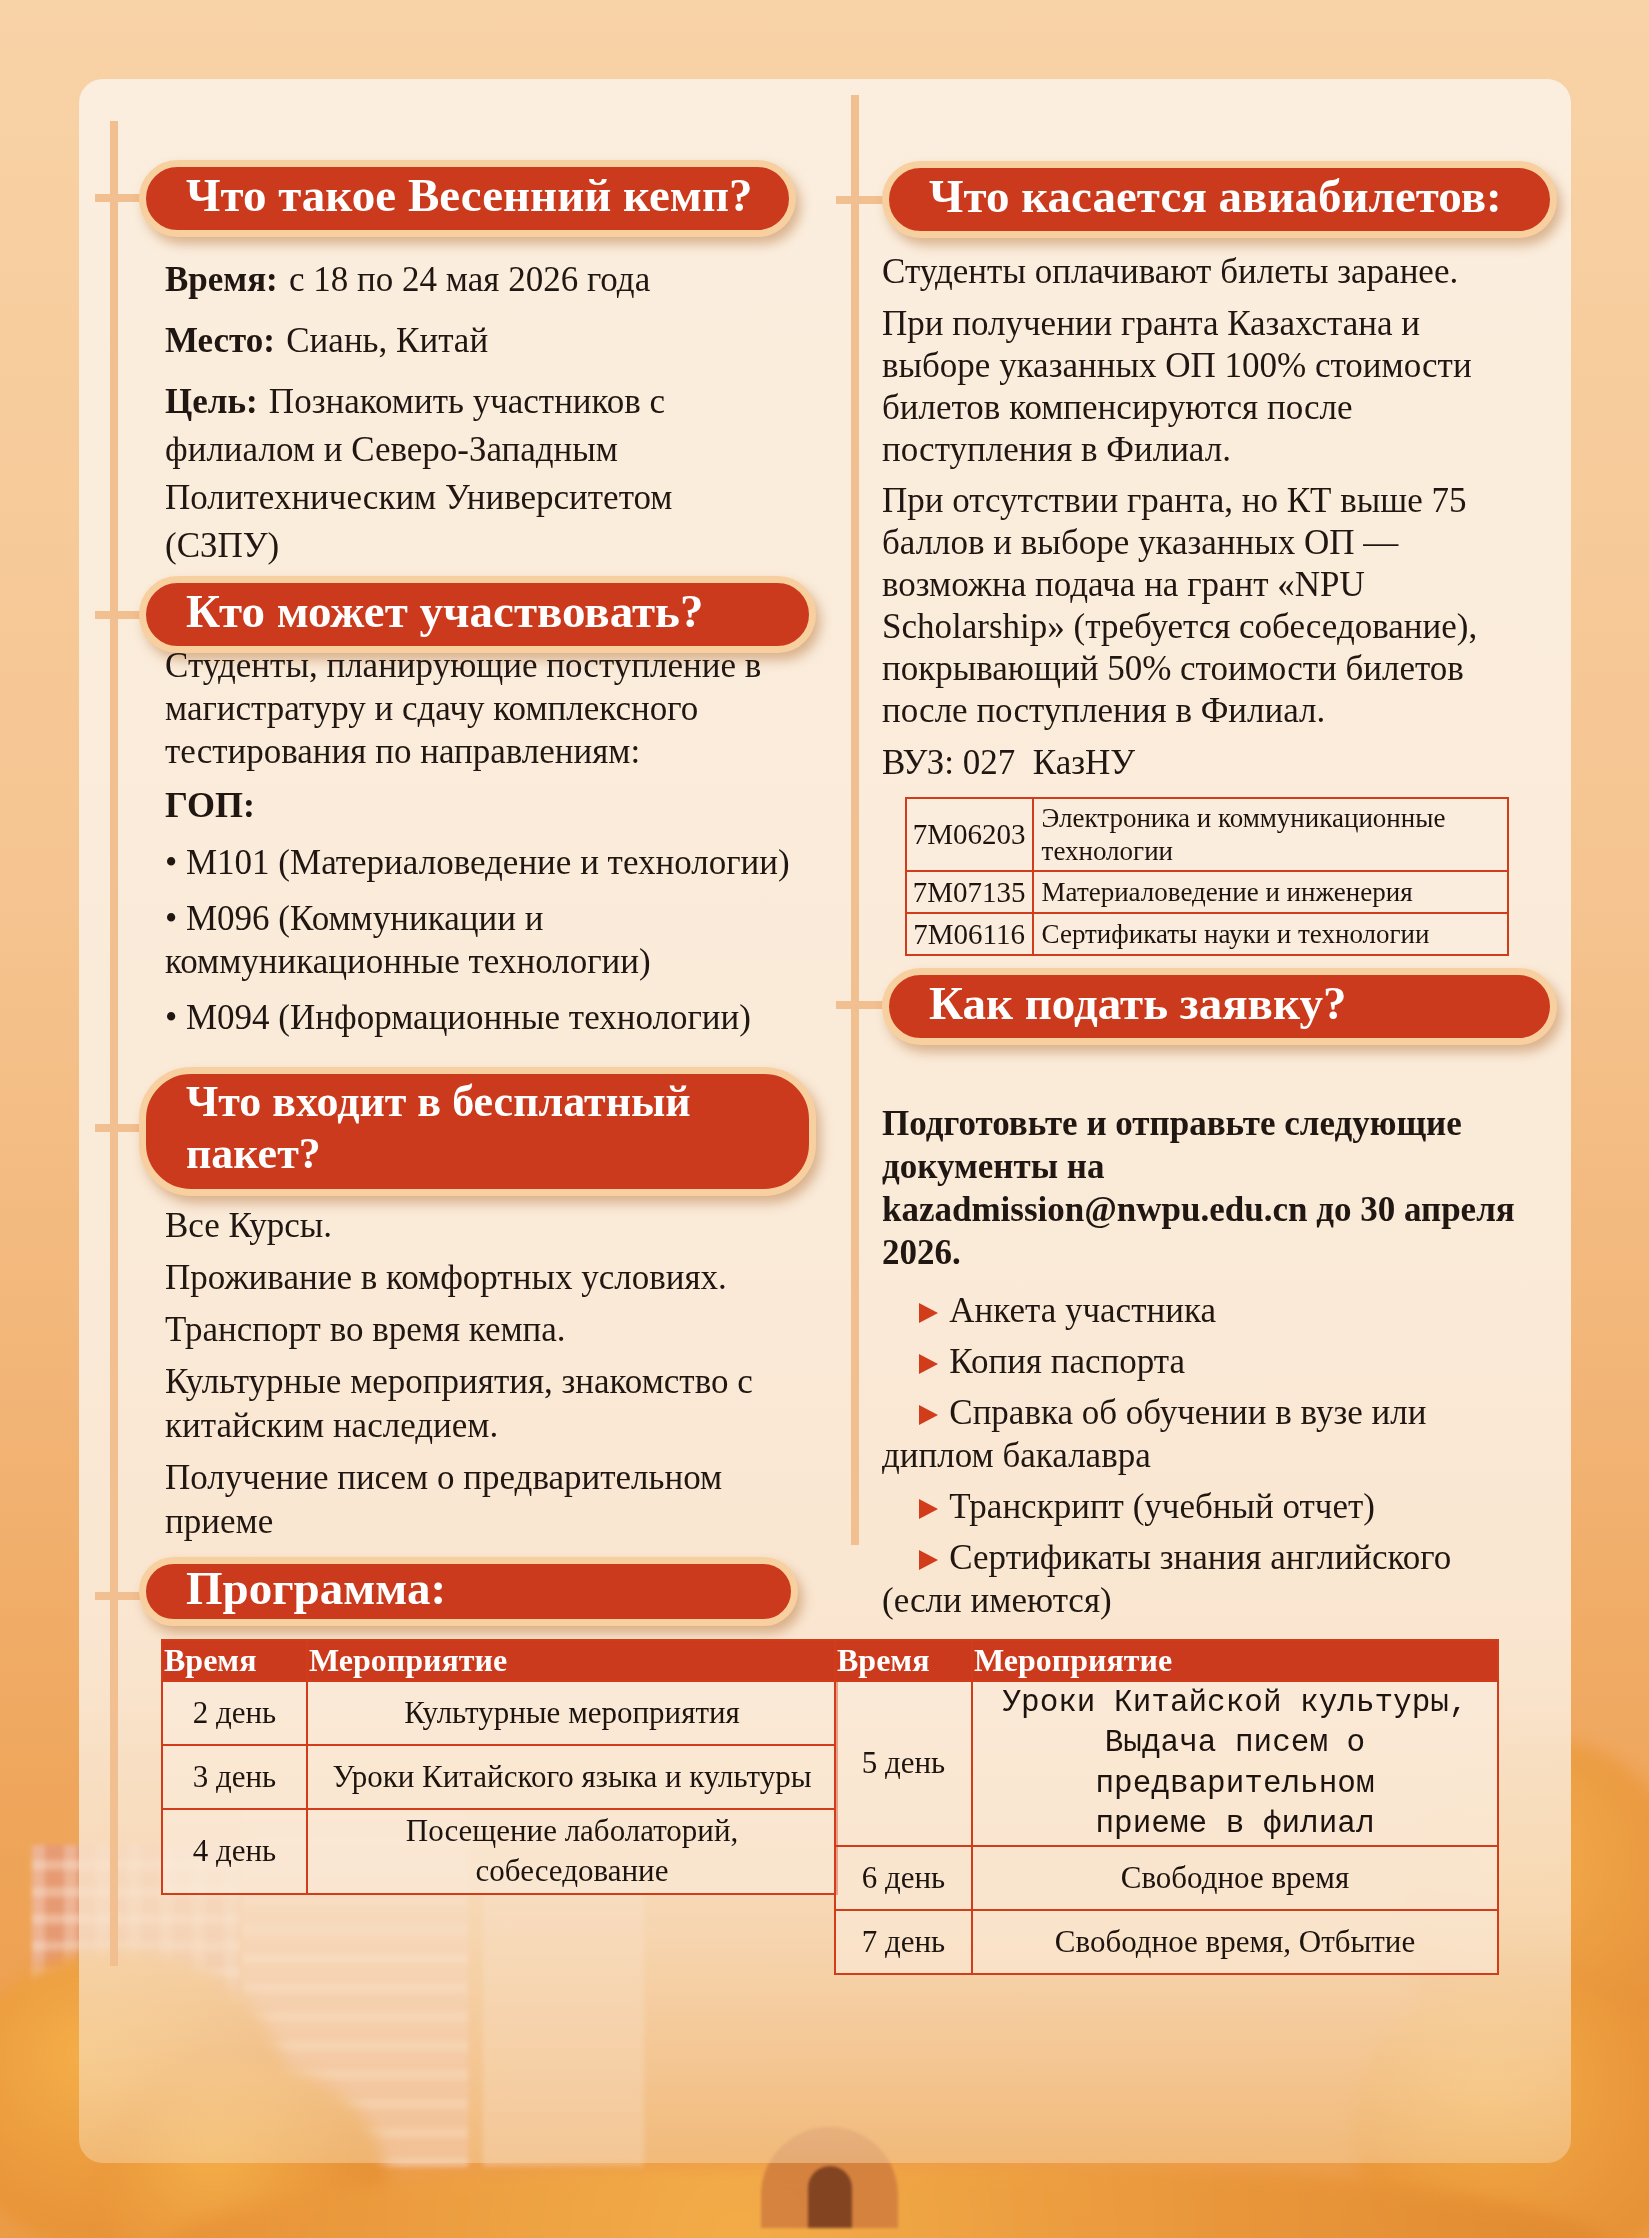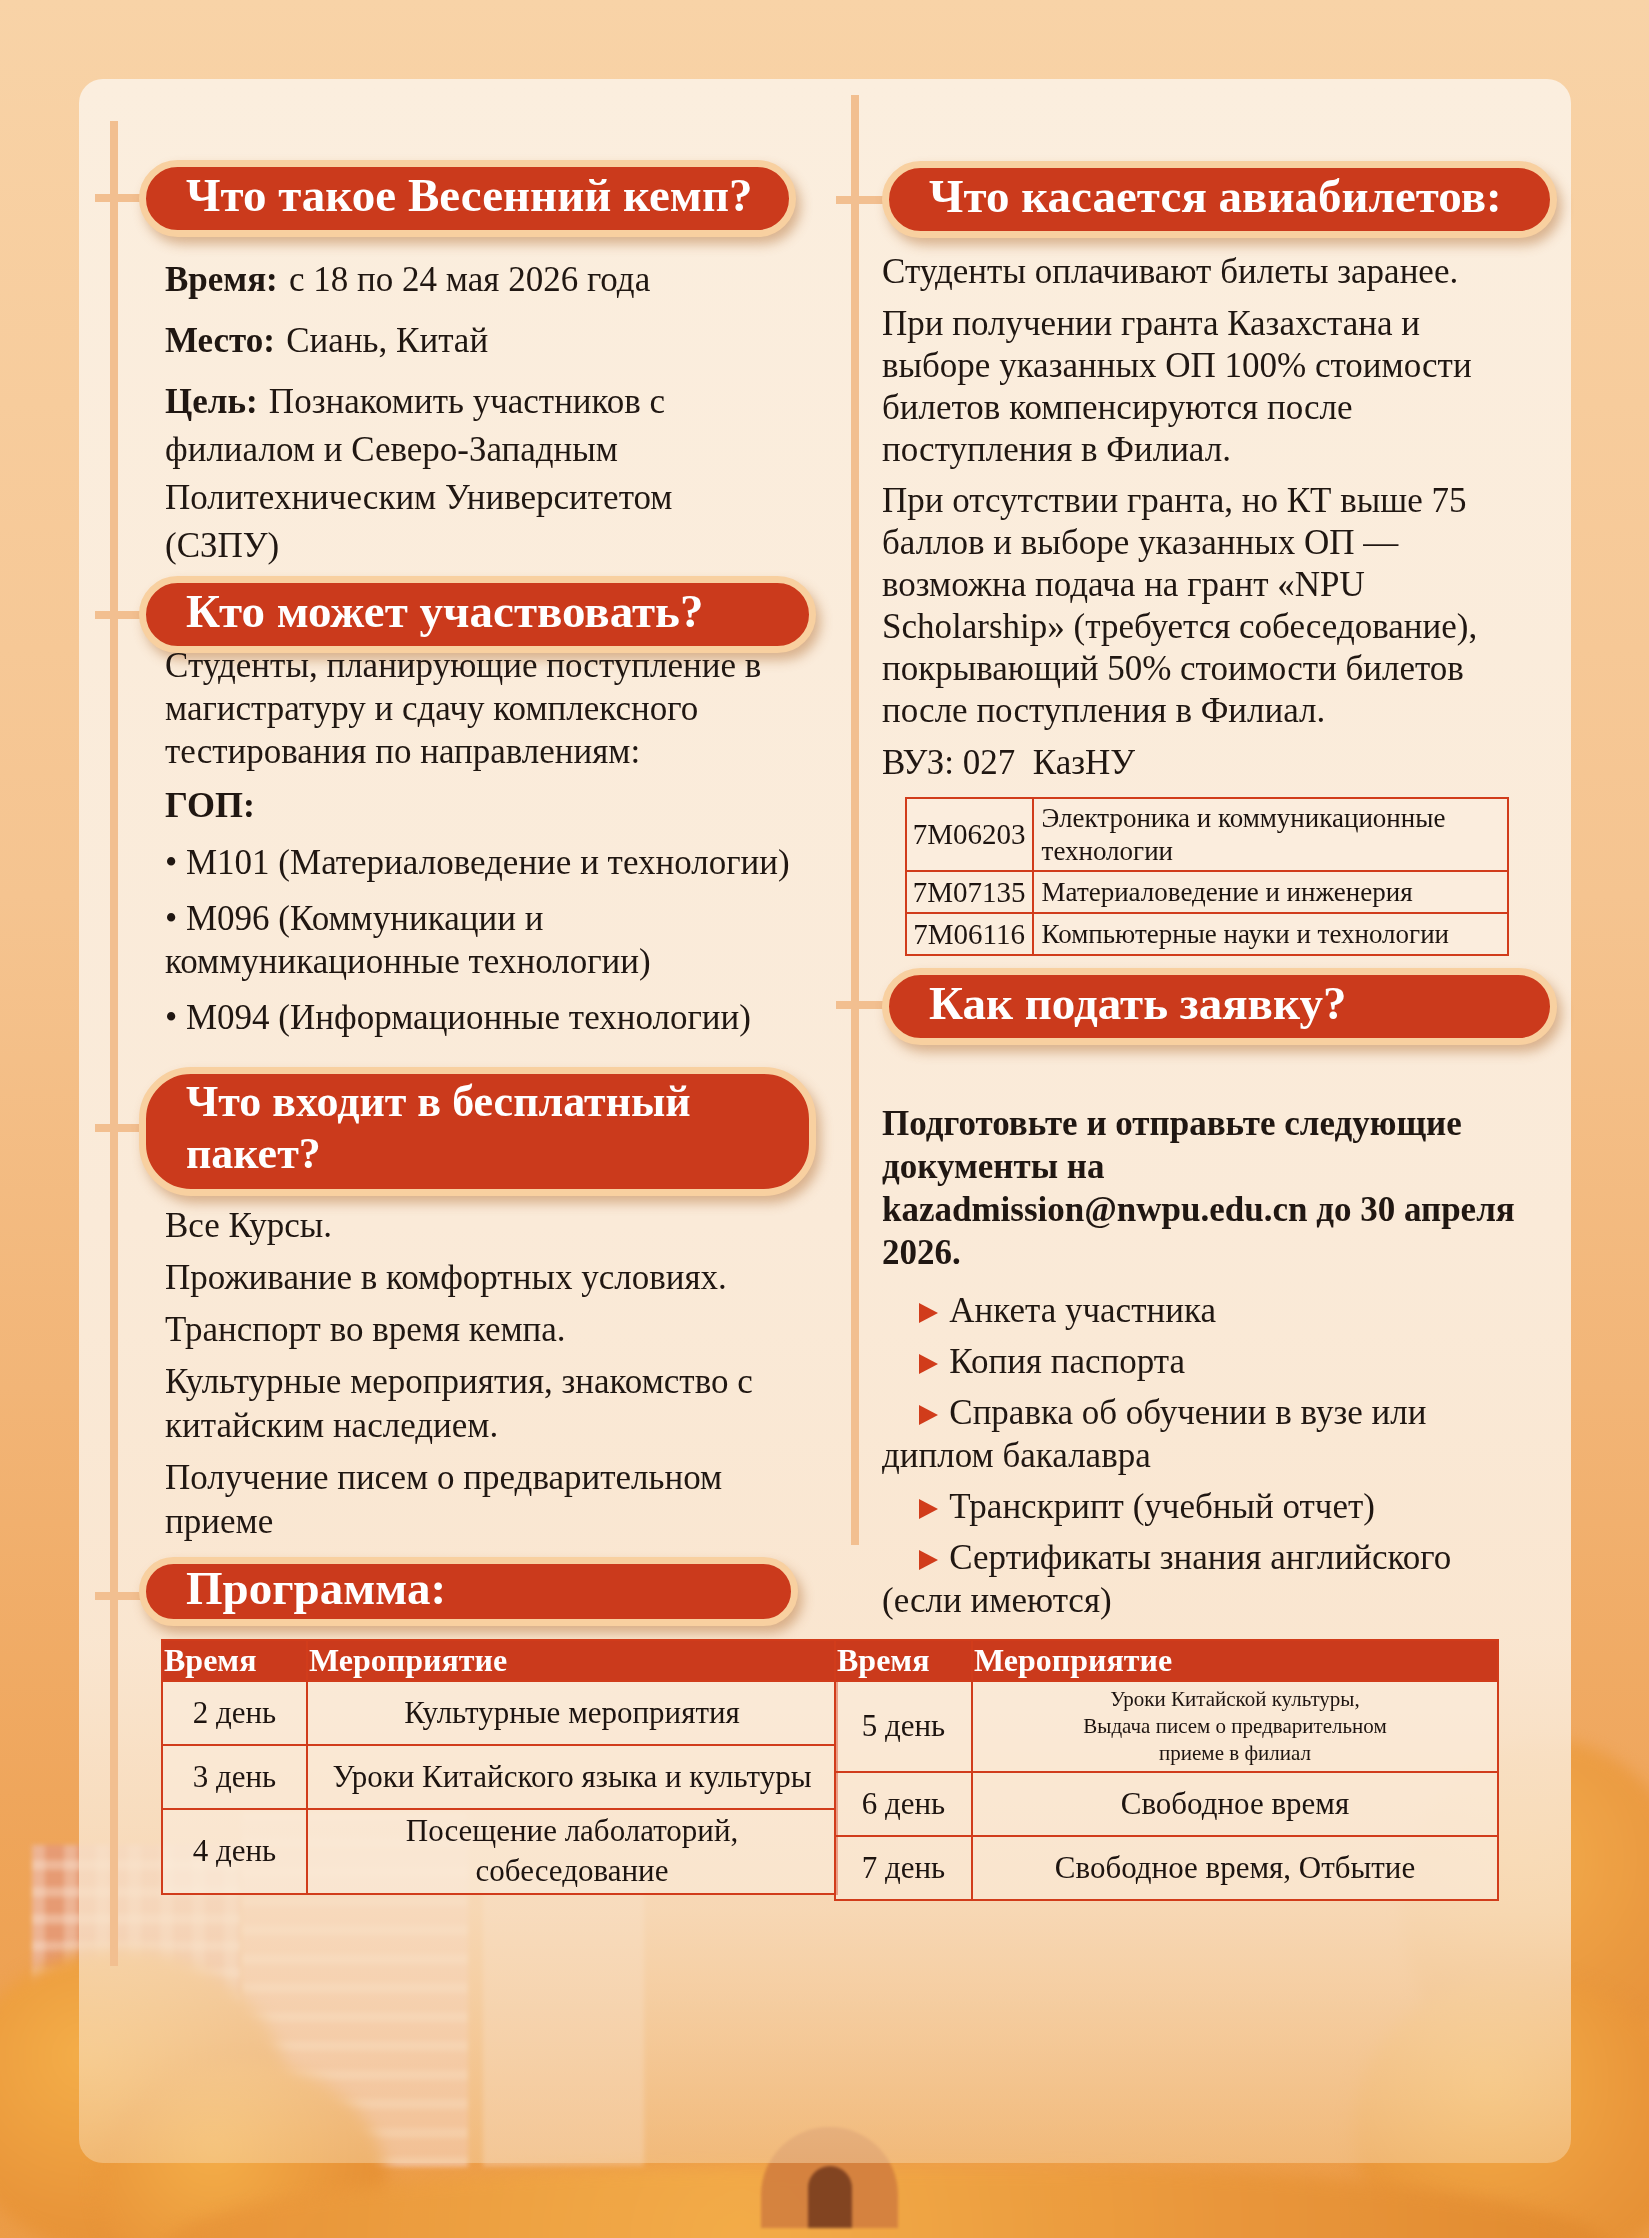--- a/index.html
+++ b/index.html
@@ -171,21 +171,21 @@
         <td class="code">7М06203</td>
         <td class="name">Электроника и коммуникационные
 технологии</td>
       </tr>
       <tr style="height:42px;">
         <td class="code">7М07135</td>
         <td class="name">Материаловедение и инженерия</td>
       </tr>
       <tr style="height:42px;">
         <td class="code">7М06116</td>
-        <td class="name">Компьютерные науки и технологии</td>
+        <td class="name">Сертификаты науки и технологии</td>
       </tr>
     </tbody>
       </table>
   </div>
 
   <div class="tblock" style="left:882px;top:1102px;width:681px;">
     <p class="boldpar pre">Подготовьте и отправьте следующие
 документы на
 kazadmission@nwpu.edu.cn до 30 апреля
 2026.</p>
@@ -238,21 +238,21 @@
         <col style="width:137px">
         <col style="width:526px">
       </colgroup>
     <tbody>
         <tr style="height:37px;">
       <th>Время</th>
       <th>Мероприятие</th>
     </tr>
     <tr style="height:91px;">
       <td>5 день</td>
-      <td style="font-size:21px;">Уроки Китайской культуры,
+      <td style="font-size:31px;font-family:Liberation Mono, monospace;">Уроки Китайской культуры,
 Выдача писем о предварительном
 приеме в филиал</td>
     </tr>
     <tr style="height:64px;">
       <td>6 день</td>
       <td>Свободное время</td>
     </tr>
     <tr style="height:64px;">
       <td>7 день</td>
       <td>Свободное время, Отбытие</td>

